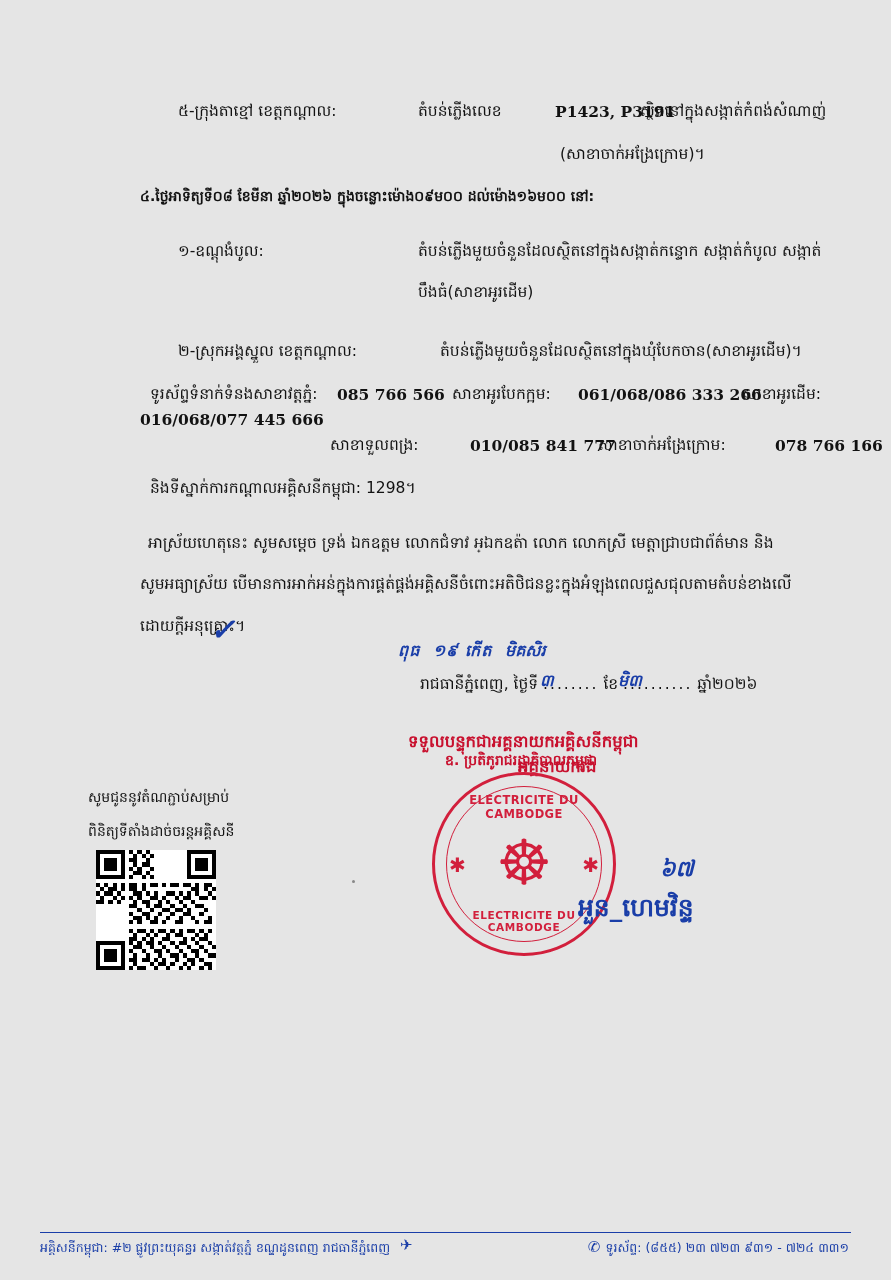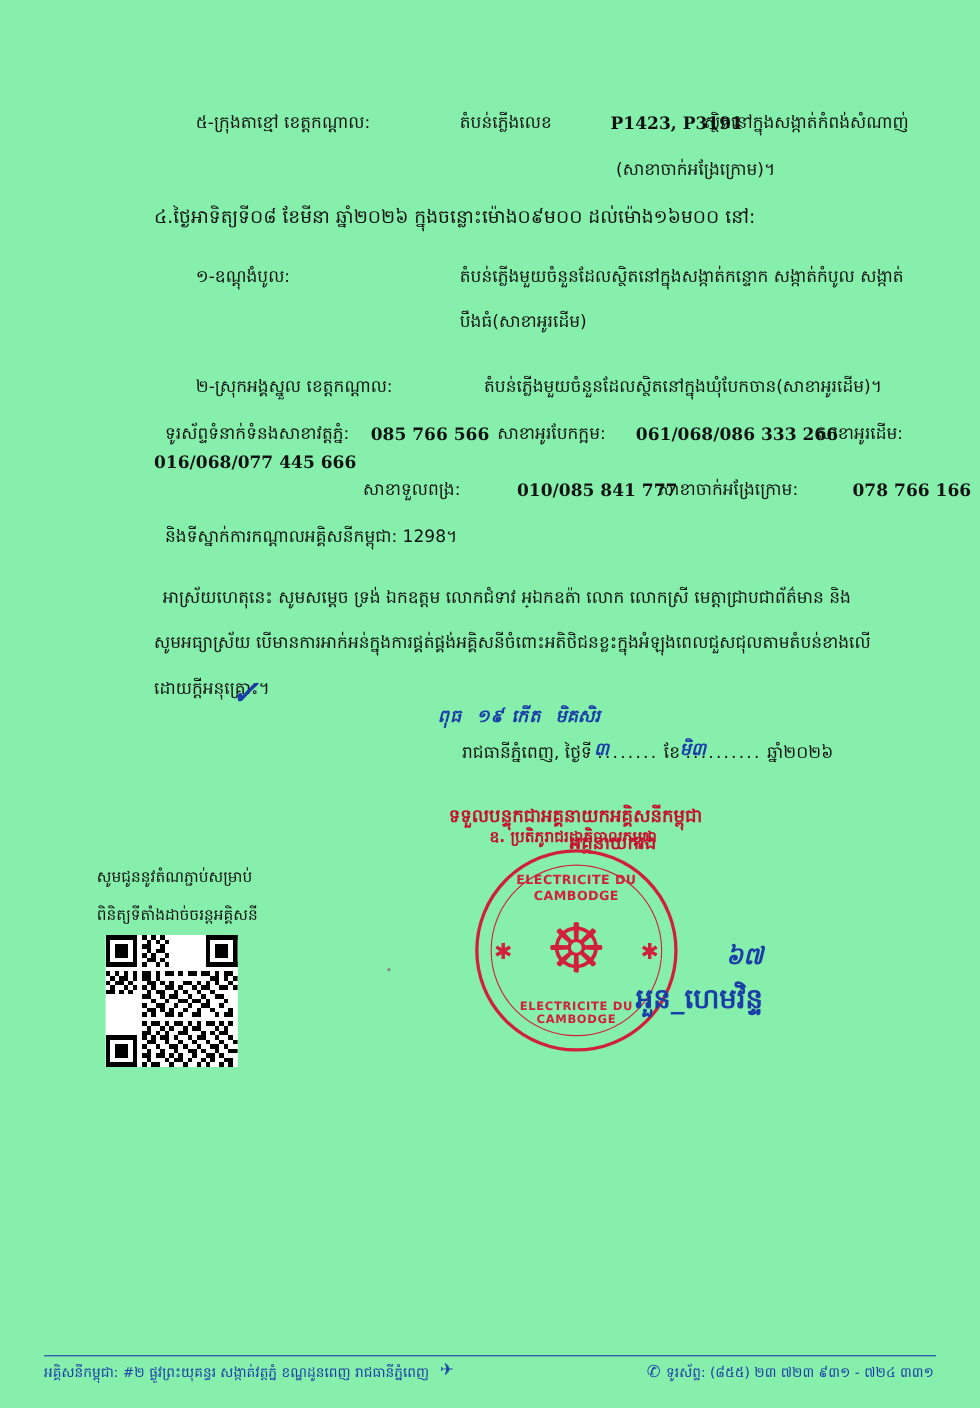--- a/index.html
+++ b/index.html
@@ -4,21 +4,21 @@
 <style>
   html, body {
     margin: 0;
     padding: 0;
     background: #b9b9b9;
   }
   .page {
     position: relative;
     width: 891px;
     height: 1280px;
-    background: #86efac;
+    background: #e5e5e5;
     overflow: hidden;
     font-family: "DejaVu Sans", "Liberation Sans", sans-serif;
     color: #111111;
   }
   .doc-body {
     position: absolute;
     left: 0; top: 0;
     width: 891px;
     height: 1280px;
   }
@@ -32,21 +32,21 @@
   .num { font-weight: bold; font-family: "DejaVu Serif", "Liberation Serif", serif; }
 
   
   #s5-label   { left: 178px; top: 100px; }
   #s5-mid     { left: 418px; top: 100px; }
   #s5-nums    { left: 555px; top: 100px; }
   #s5-tail    { left: 640px; top: 100px; }
   #s5-sub     { left: 560px; top: 143px; }
 
   
-  #date-head  { left: 140px; top: 186px; font-size: 17px; font-weight: normal; }
+  #date-head  { left: 140px; top: 186px; font-size: 14px; font-weight: bold; }
 
   
   #i1-label   { left: 178px; top: 240px; }
   #i1-text    { left: 418px; top: 240px; }
   #i1-text2   { left: 418px; top: 281px; }
 
   
   #i2-label   { left: 178px; top: 340px; }
   #i2-text    { left: 440px; top: 340px; }
 

